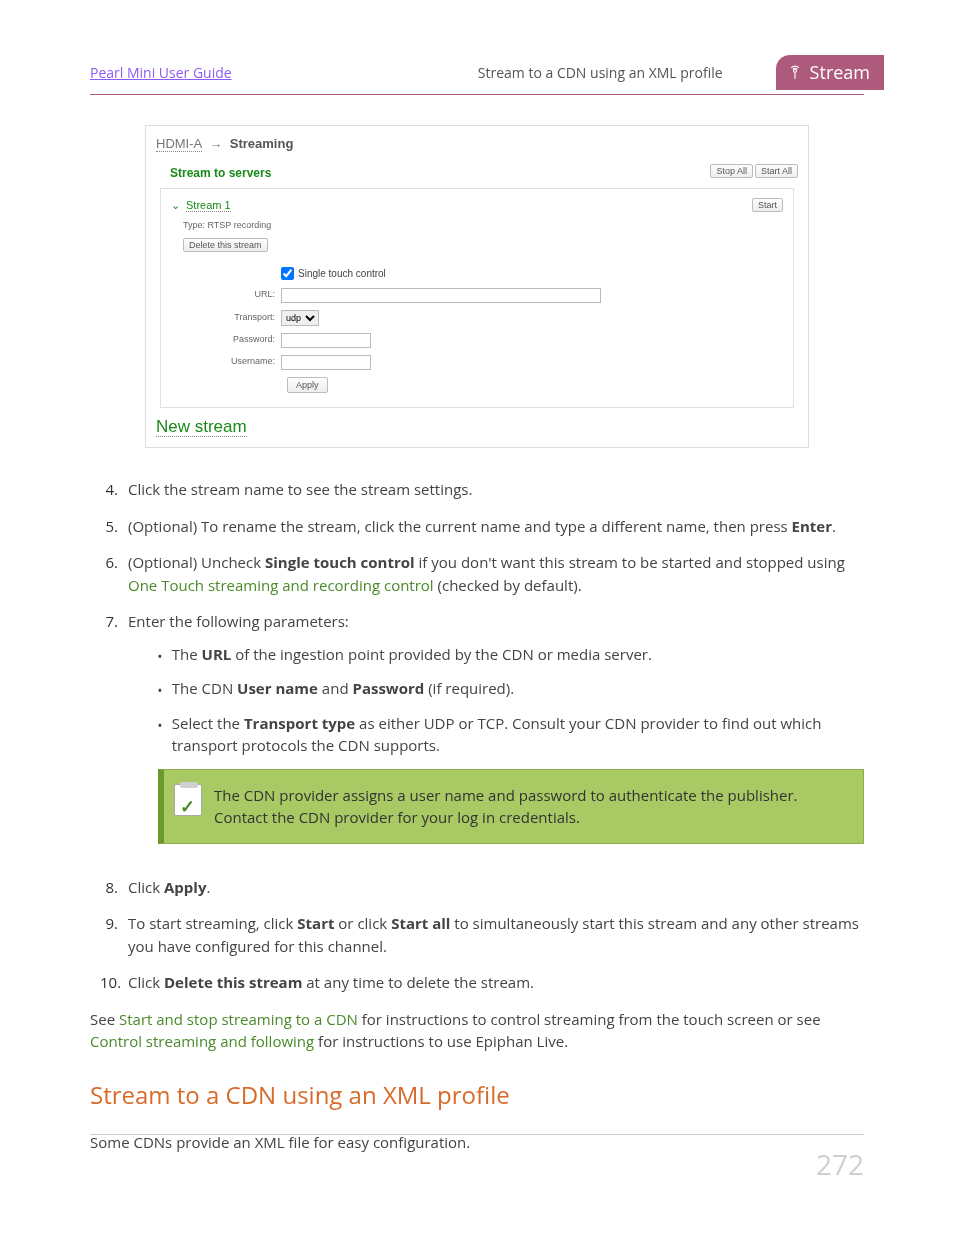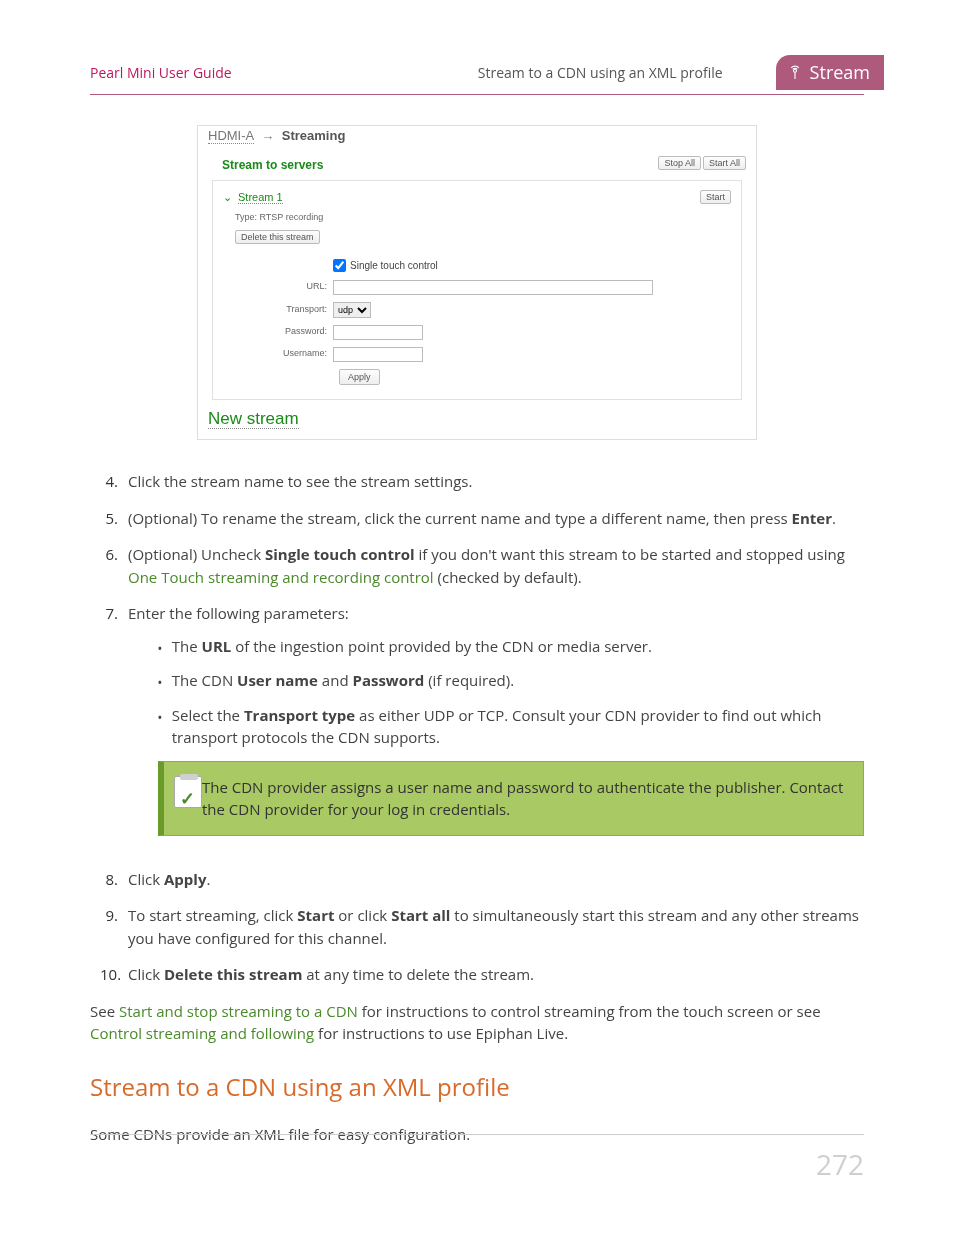--- a/index.html
+++ b/index.html
@@ -18,23 +18,24 @@
   }
   .header {
     display: flex;
     justify-content: space-between;
     align-items: center;
     border-bottom: 1px solid #ae5a7c;
     padding-bottom: 4px;
     margin-bottom: 30px;
   }
   .header-left {
-    color: #be185d;
+    color: #8b5cf6;
     font-size: 14px;
     flex: 1;
+    text-decoration: underline;
   }
   .header-mid {
     color: #555;
     font-size: 14px;
     flex: 1;
     text-align: left;
     padding-left: 90px;
   }
   .tab {
     background: #ae5a7c;
@@ -47,26 +48,26 @@
     align-items: center;
     gap: 6px;
     position: relative;
     margin-right: -20px;
   }
   .tab svg { width: 18px; height: 18px; }
   
   .panel {
     border: 1px solid #ddd;
     margin: 0 auto 30px auto;
-    width: 560px;
+    width: 664px;
     background: #fff;
     font-family: Verdana, Arial, sans-serif;
     font-size: 10px;
     color: #444;
-    padding: 0 10px 8px 10px;
+    padding: 8px 10px 8px 10px;
   }
   .panel .crumb {
     color: #777;
     font-size: 13px;
   }
   .panel .crumb .link1 { border-bottom: 1px dotted #888; }
   .panel .crumb .arrow { margin: 0 4px; }
   .panel .crumb .bold { font-weight: bold; color:#555; }
   .panel .row1 {
     display: flex;
@@ -120,20 +121,21 @@
   ul.bullets > li:before { content:"•"; font-size:10px; margin-right:10px; margin-top:6px; color:#444; font-weight:bold;}
   .linklike { color:#4a8a2a; }
   .callout {
     background: #a9c964;
     border: 1px solid #8bb04a;
     border-left: 6px solid #6a9a2a;
     padding: 14px 16px 14px 10px;
     margin: 10px 0 18px 30px;
     display:flex;
     align-items:flex-start;
+    gap:12px;
     color:#333;
   }
   .callout .icon {
     width:28px; height:32px; background:#fff; border:1px solid #aaa; border-radius:2px; position:relative; flex-shrink:0;
   }
   .callout .icon:before {
     content:""; position:absolute; top:-3px; left:5px; width:18px; height:6px; background:#d0d0d0; border-radius:2px;
   }
   .callout .icon:after {
     content:"✓"; position:absolute; left:5px; top:8px; font-size:18px; color:#4a8a2a; font-weight:bold;

